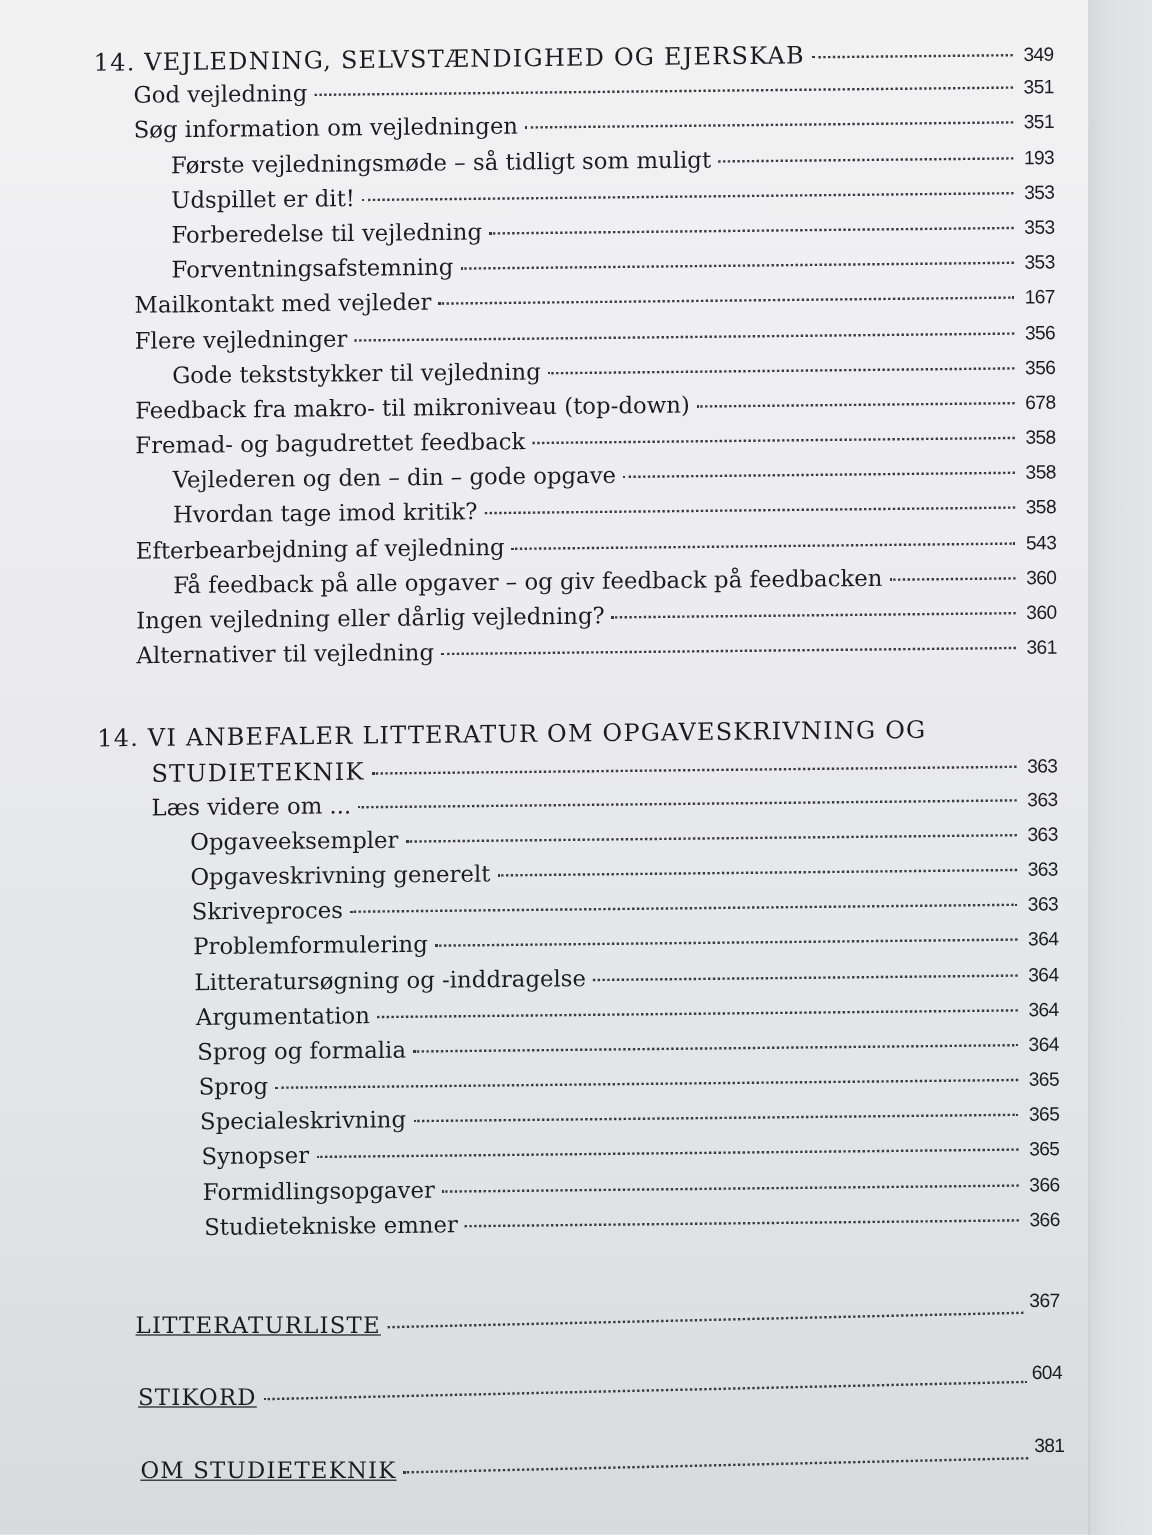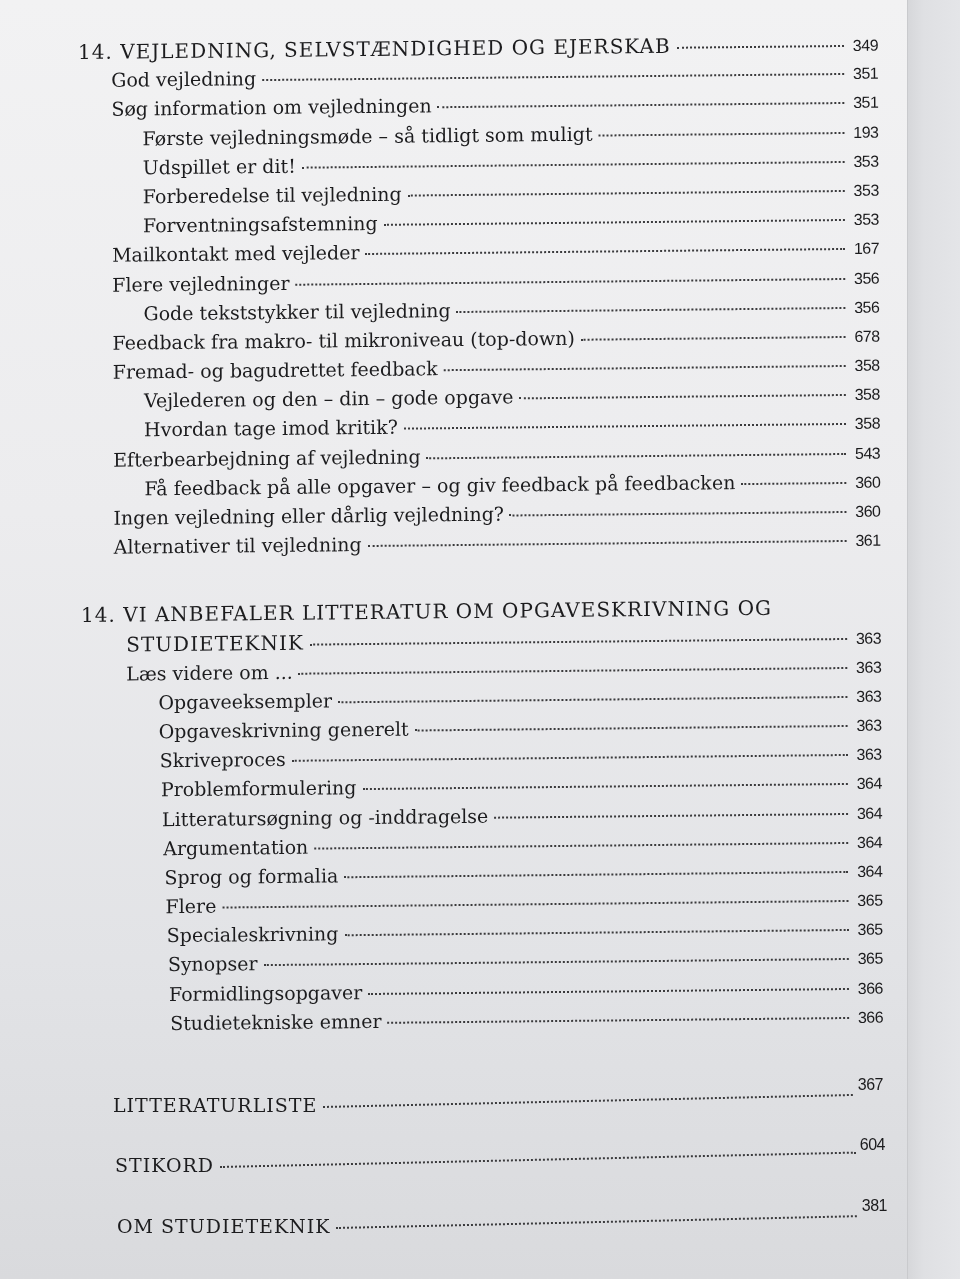--- a/index.html
+++ b/index.html
@@ -80,20 +80,21 @@
       width: 770px;
       display: flex;
       align-items: baseline;
       font-size: 19px;
       letter-spacing: 1px;
       white-space: nowrap;
       transform-origin: 0 0;
     }
     .back-section .label {
       padding-right: 6px;
+      text-decoration: underline;
     }
     .back-section .leader {
       flex: 1 1 auto;
       border-bottom: 2px dotted #3a3a3c;
       transform: translateY(-4px) rotate(-1.3deg);
       transform-origin: 0 50%;
       margin-right: 4px;
     }
     .back-section .page {
       font-family: "Liberation Sans", sans-serif;
@@ -247,21 +248,21 @@
     <span class="label">Argumentation</span>
     <span class="leader"></span>
     <span class="page">364</span>
   </div>
   <div class="row lvl-2" style="padding-left:82px">
     <span class="label">Sprog og formalia</span>
     <span class="leader"></span>
     <span class="page">364</span>
   </div>
   <div class="row lvl-2" style="padding-left:83px">
-    <span class="label">Flere</span>
+    <span class="label">Sprog</span>
     <span class="leader"></span>
     <span class="page">365</span>
   </div>
   <div class="row lvl-2" style="padding-left:84px">
     <span class="label">Specialeskrivning</span>
     <span class="leader"></span>
     <span class="page">365</span>
   </div>
   <div class="row lvl-2" style="padding-left:85px">
     <span class="label">Synopser</span>

